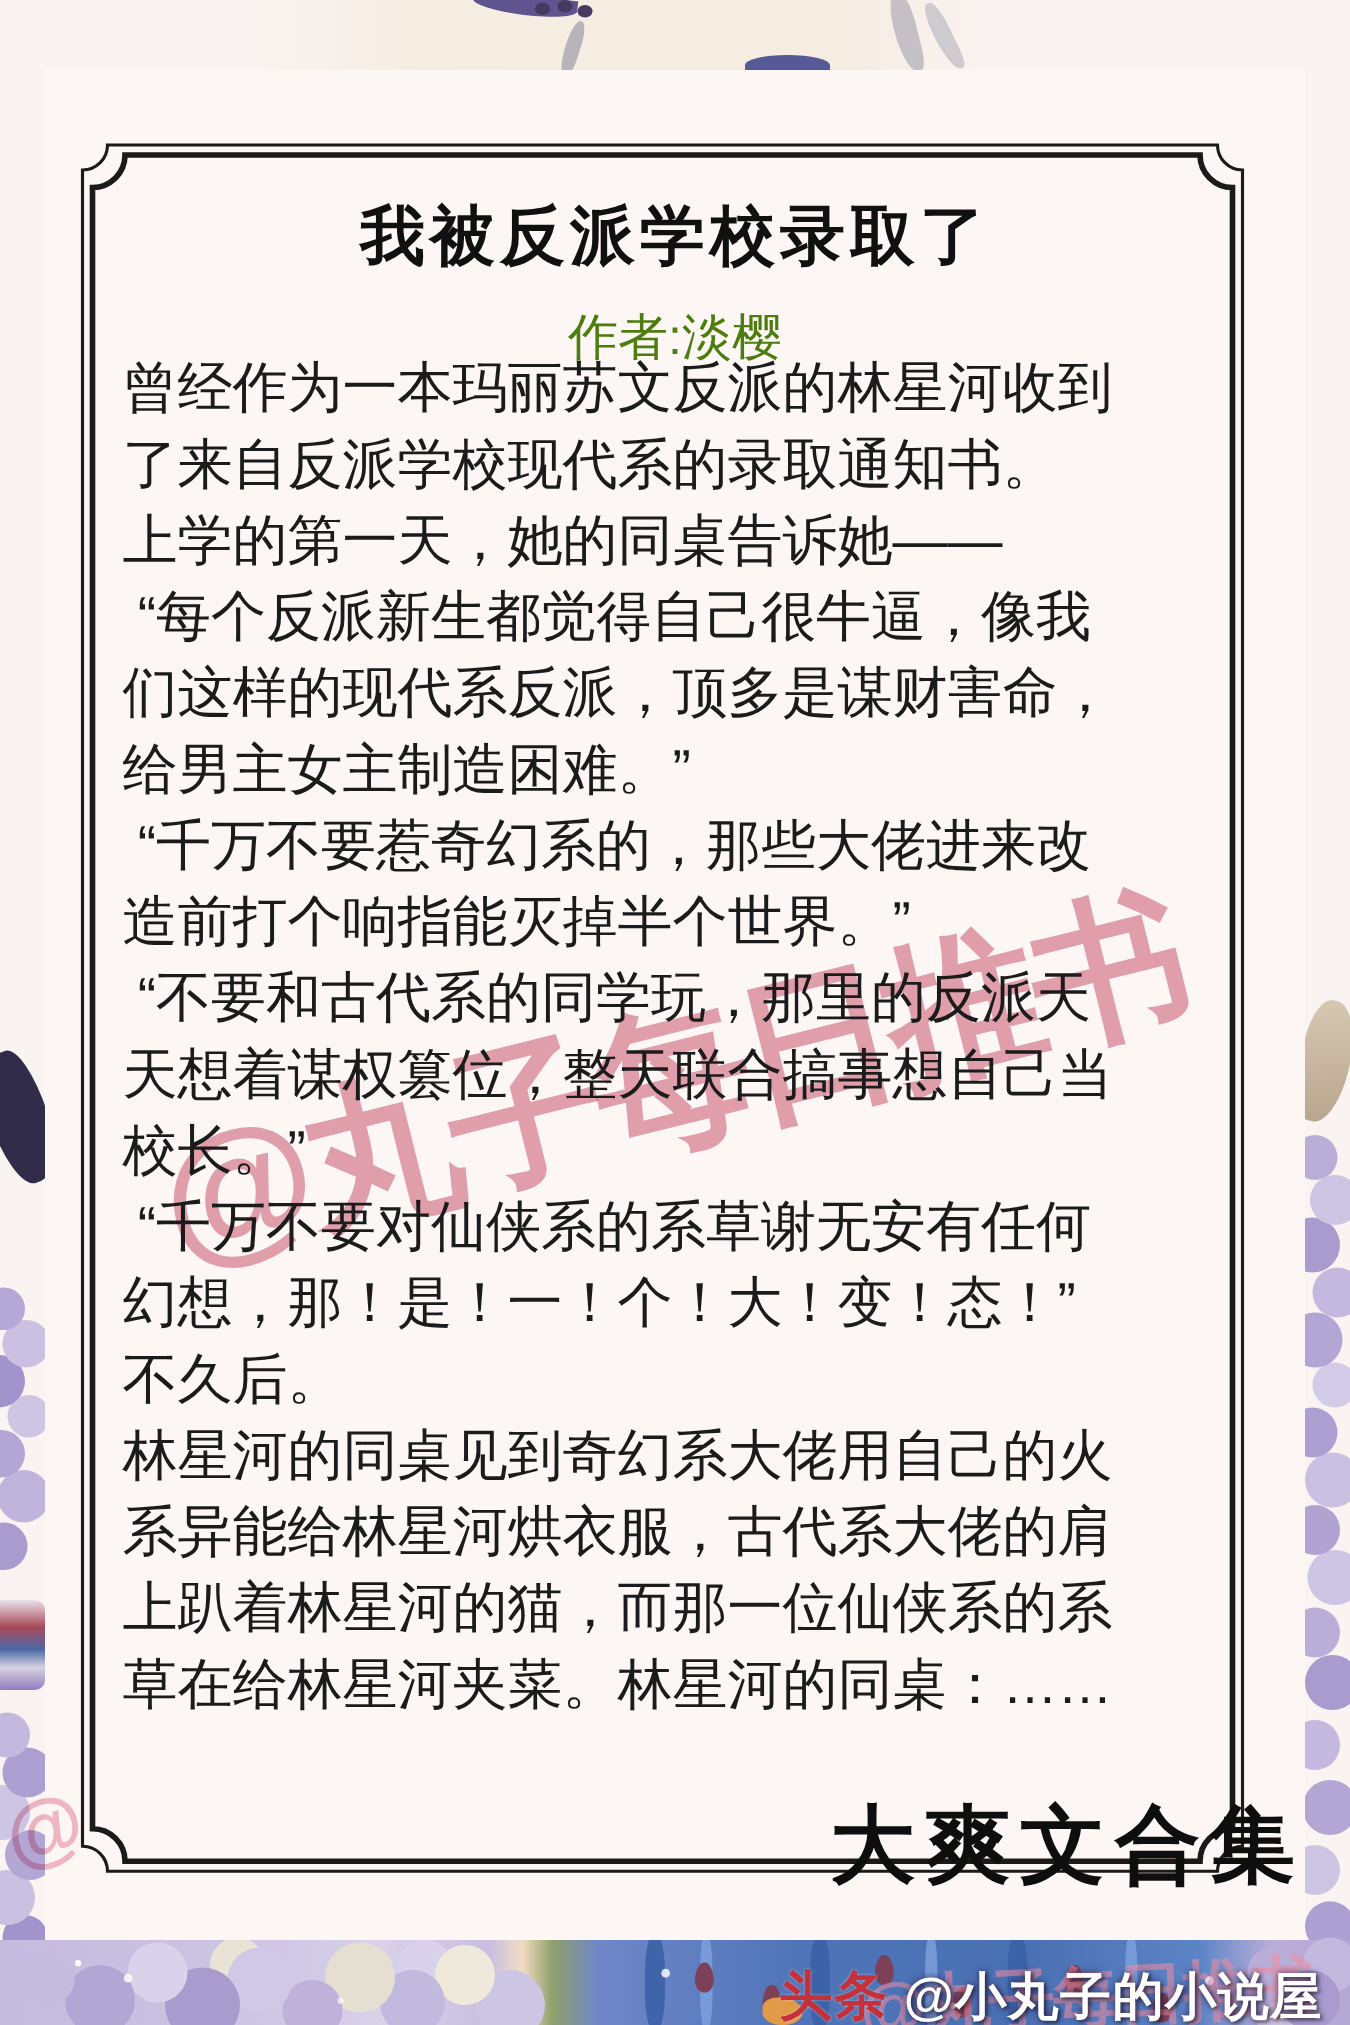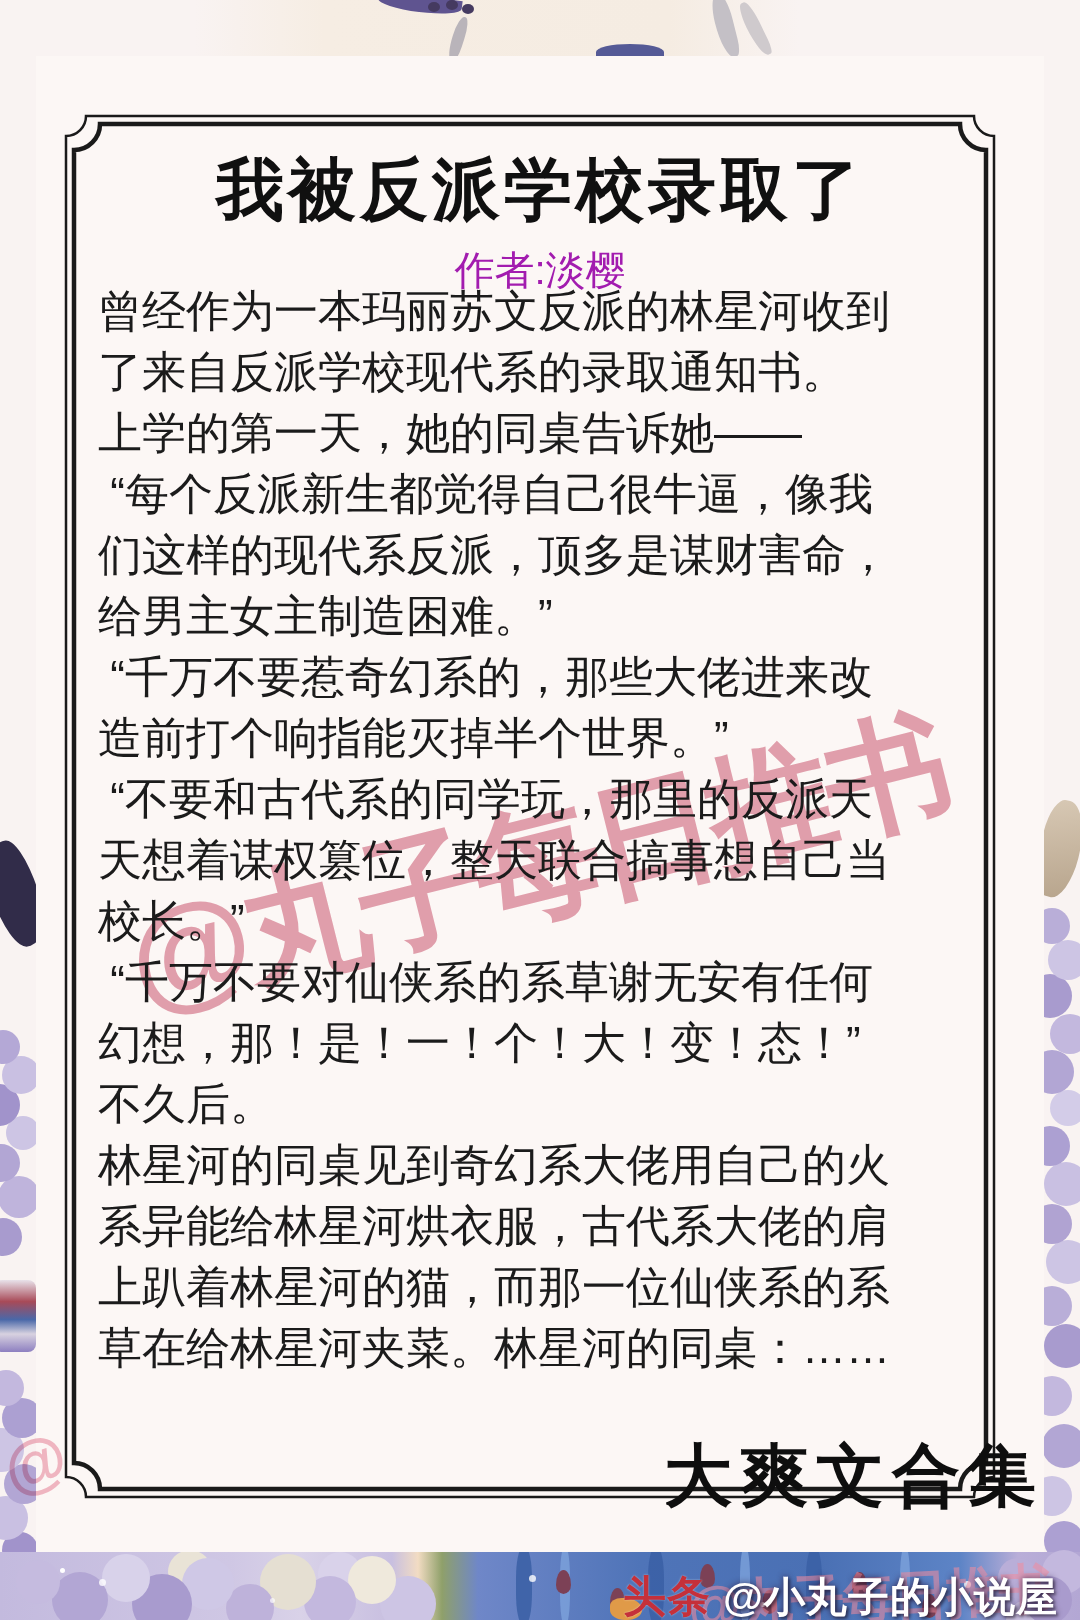--- a/index.html
+++ b/index.html
@@ -63,24 +63,24 @@
     border-radius:40% 60% 50% 50%;}
   .sparkle{position:absolute;width:5px;height:5px;border-radius:50%;background:#fff;
     box-shadow:40px 12px 0 1px #ffffffcc,210px 30px 0 0 #ffffffaa,470px 8px 0 1px #ffffffcc,
                700px 34px 0 0 #ffffffaa,905px 14px 0 1px #ffffffcc;}
 
   
   .card{position:absolute;left:36px;top:56px;width:1008px;height:1496px;background:#fcf7f5;}
   .frame-svg{position:absolute;left:0;top:0;width:100%;height:100%;}
 
   .title{position:absolute;top:82px;left:0;width:100%;text-align:center;
-    font-family:"Liberation Serif",serif;font-weight:700;font-size:68px;line-height:104px;
+    font-family:"Liberation Serif",serif;font-weight:700;font-size:52px;line-height:104px;
     letter-spacing:4px;color:#101010;}
   .author{position:absolute;top:188px;left:0;width:100%;text-align:center;
-    font-size:40px;line-height:52px;font-weight:500;color:#a21caf;}
+    font-size:40px;line-height:52px;font-weight:500;color:#4d7c0f;}
   .bodytext{position:absolute;top:224px;left:62px;width:902px;
     font-size:44px;line-height:61px;font-weight:500;color:#1b1b1b;white-space:pre-wrap;}
   .footer-title{position:absolute;top:1372px;left:0;width:100%;text-align:right;
     font-family:"Liberation Serif",serif;font-weight:700;font-size:68px;line-height:96px;
     letter-spacing:8px;color:#0e0e0e;}
 
   
   .wm-diag{position:absolute;left:95px;top:826px;white-space:nowrap;
     font-weight:700;font-size:126px;letter-spacing:-6px;color:rgba(194,52,84,0.45);
     transform:rotate(-14deg);transform-origin:0 50%;mix-blend-mode:multiply;}

